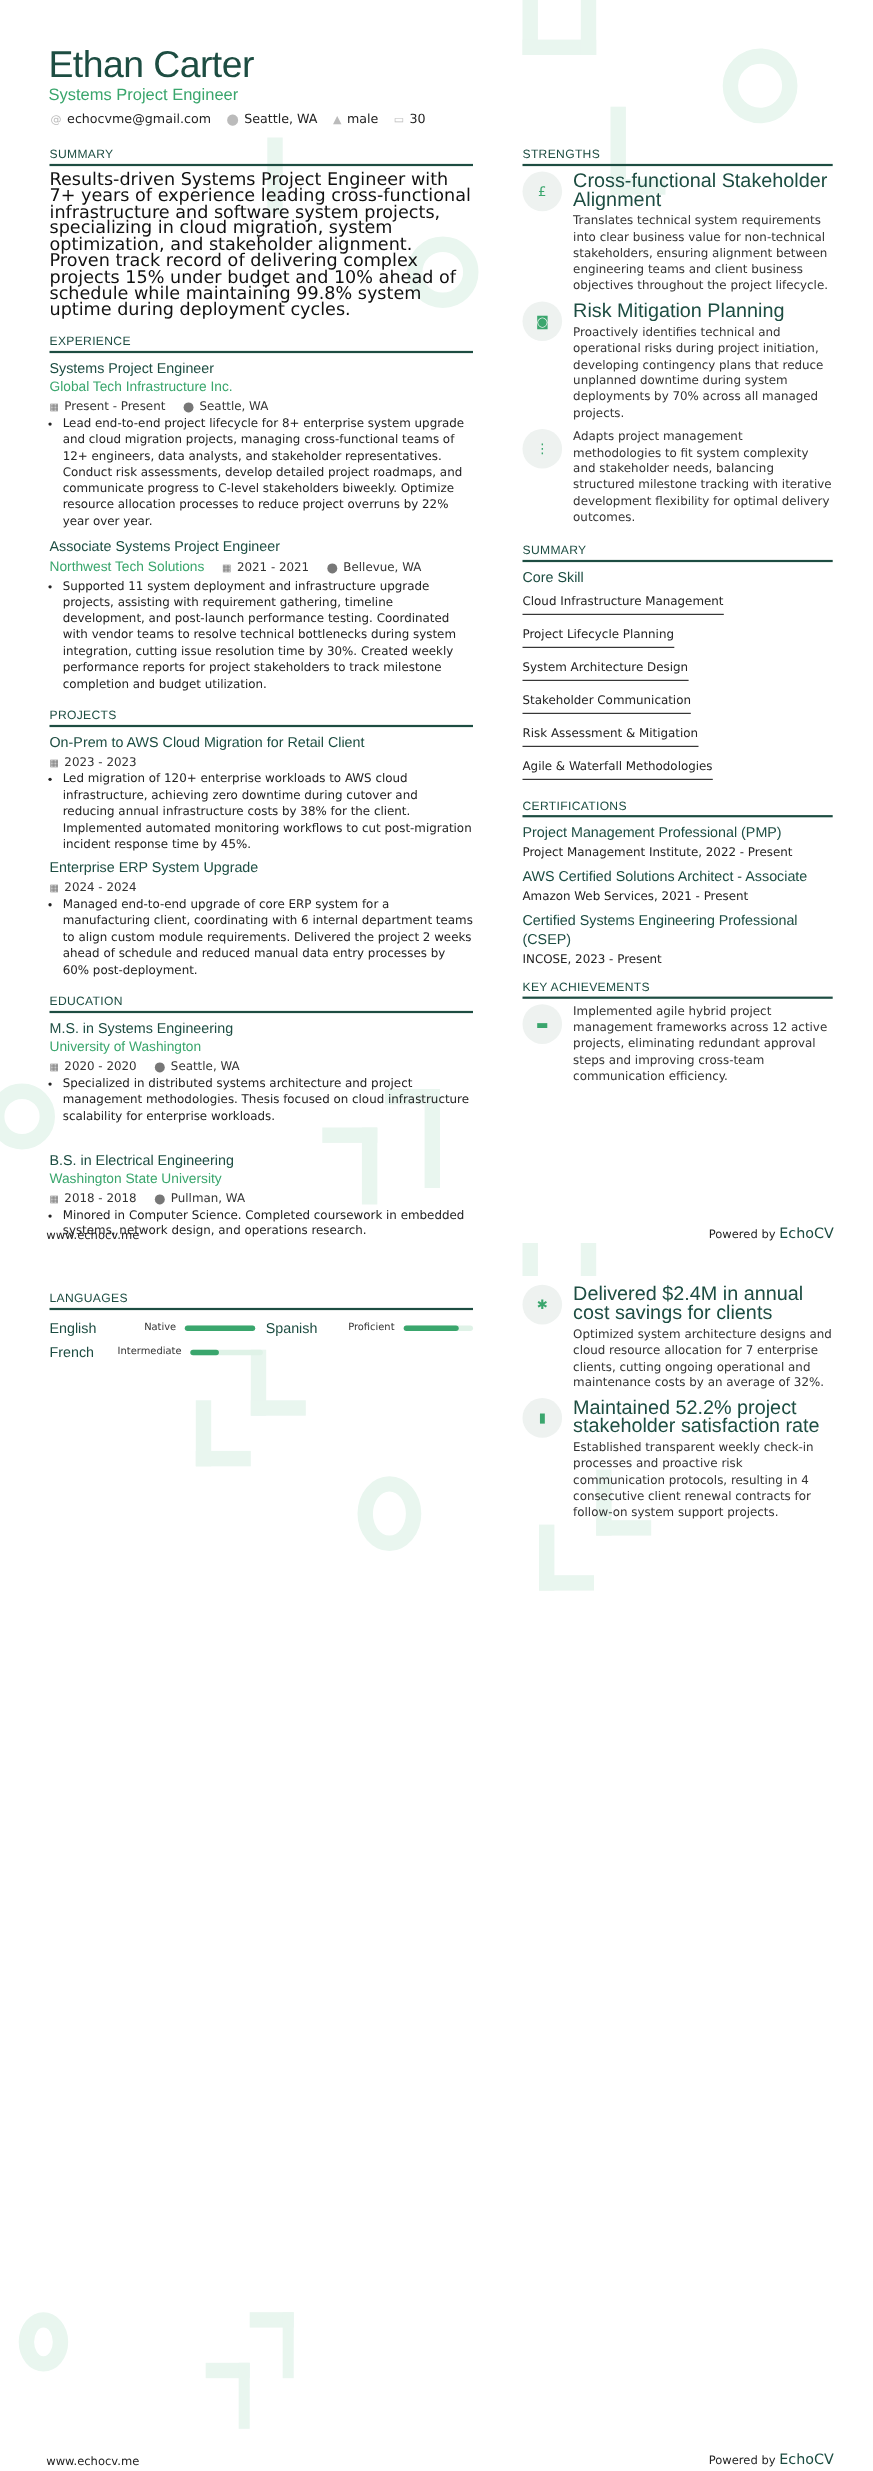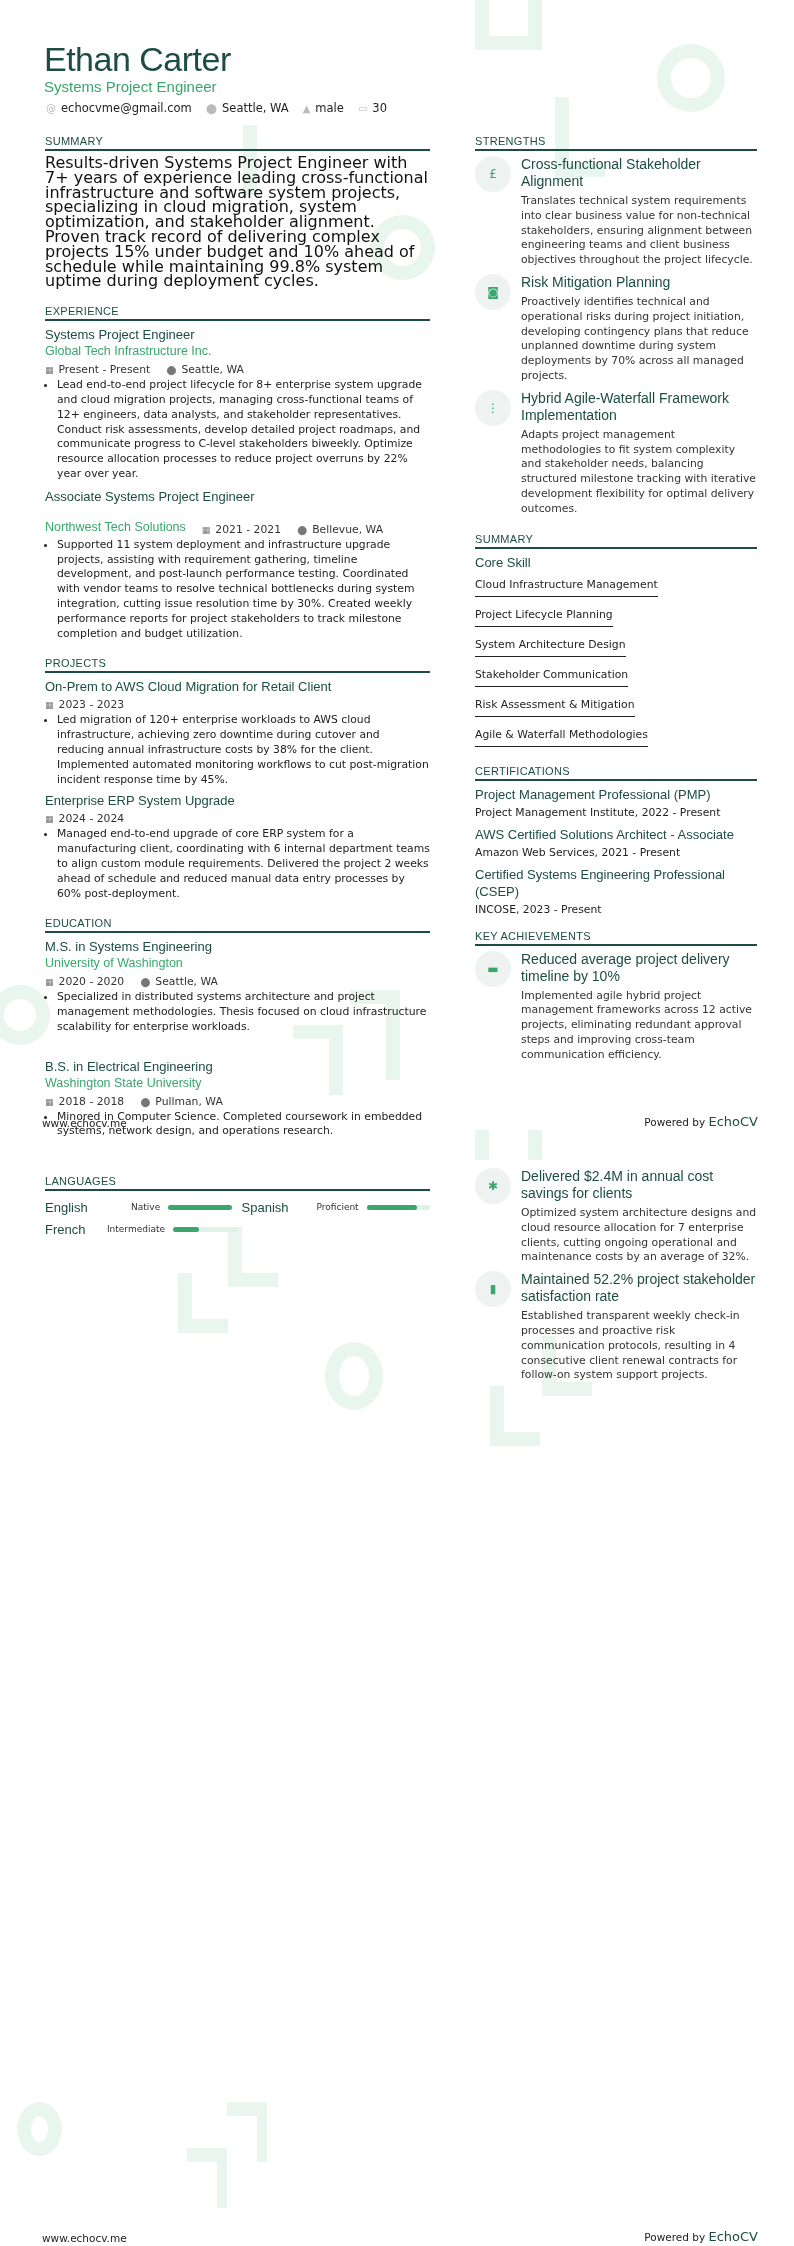--- a/index.html
+++ b/index.html
@@ -17,21 +17,21 @@
   .item-t{font-family:"Liberation Sans",sans-serif;font-size:13px;color:#1d4d42;line-height:17px;}
   .item-s{font-family:"Liberation Sans",sans-serif;font-size:12.5px;color:#3aa66d;line-height:17px;}
   .meta{font-size:10.8px;color:#333;margin:3px 0 2px;display:flex;gap:16px;align-items:center;}
   .meta .ic{color:#777;font-size:9px;margin-right:5px;}
   ul{margin:0;padding-left:12px;}
   li{font-size:10.8px;line-height:14.8px;color:#222;}
   .str{display:flex;gap:10px;margin-bottom:6px;}
   .str-ic{flex:0 0 36px;height:36px;border-radius:50%;background:#eef2f0;display:flex;align-items:center;justify-content:center;margin-top:0px;}
   .str-ic span{color:#3aa66d;font-size:12px;}
   .str-body{flex:1;}
-  .str-t{font-family:"Liberation Sans",sans-serif;font-size:14px;color:#1d4d42;line-height:17px;margin-bottom:4px;}
+  .str-t{font-family:"Liberation Sans",sans-serif;font-size:18px;color:#1d4d42;line-height:17px;margin-bottom:4px;}
   .str-d{font-size:10.8px;line-height:14.8px;color:#333;}
   .skill{font-size:10.8px;color:#222;display:inline-block;border-bottom:1.5px solid #222;padding:2px 0 5px;margin-bottom:6px;}
   .cert-t{font-family:"Liberation Sans",sans-serif;font-size:13px;color:#1d4d42;line-height:17px;}
   .cert-s{font-size:10.8px;color:#222;margin:3px 0 7px;}
   .footer{position:absolute;font-size:10.5px;color:#222;}
   .lang-row{display:flex;align-items:center;height:22px;}
   .lang-n{font-family:"Liberation Sans",sans-serif;font-size:13px;color:#1d4d42;}
   .lang-lv{font-size:9px;color:#333;text-align:right;}
   .bar{height:5px;border-radius:3px;background:#dff2e7;position:relative;}
   .bar i{position:absolute;left:0;top:0;bottom:0;border-radius:3px;background:#3aa66d;}
@@ -92,21 +92,21 @@
       <div class="meta">
         <span><span class="ic">▦</span><span>Present - Present</span></span>
         <span><span class="ic">⬤</span><span>Seattle, WA</span></span>
       </div>
       <ul>
           <li>Lead end-to-end project lifecycle for 8+ enterprise system upgrade and cloud migration projects, managing cross-functional teams of 12+ engineers, data analysts, and stakeholder representatives. Conduct risk assessments, develop detailed project roadmaps, and communicate progress to C-level stakeholders biweekly. Optimize resource allocation processes to reduce project overruns by 22% year over year.</li>
         </ul>
     </div>
     <div style="margin-top:6px;">
       <div class="item-t">Associate Systems Project Engineer</div>
-      <div class="meta" style="margin-top:14px;align-items:flex-end;">
+      <div class="meta" style="margin-top:2px;">
         <span class="item-s">Northwest Tech Solutions</span>
         <span><span class="ic">▦</span><span>2021 - 2021</span></span>
         <span><span class="ic">⬤</span><span>Bellevue, WA</span></span>
       </div>
       <ul>
           <li>Supported 11 system deployment and infrastructure upgrade projects, assisting with requirement gathering, timeline development, and post-launch performance testing. Coordinated with vendor teams to resolve technical bottlenecks during system integration, cutting issue resolution time by 30%. Created weekly performance reports for project stakeholders to track milestone completion and budget utilization.</li>
         </ul>
     </div>
   </section>
 
@@ -178,21 +178,20 @@
       <div class="str-body">
           <div class="str-t">Risk Mitigation Planning</div>
           <div class="str-d">Proactively identifies technical and operational risks during project initiation, developing contingency plans that reduce unplanned downtime during system deployments by 70% across all managed projects.</div>
         </div>
     </div>
     <div class="str">
       <div class="str-ic">
           <span>⋮</span>
         </div>
       <div class="str-body">
-          <div class="str-t">Hybrid Agile-Waterfall Framework Implementation</div>
           <div class="str-d">Adapts project management methodologies to fit system complexity and stakeholder needs, balancing structured milestone tracking with iterative development flexibility for optimal delivery outcomes.</div>
         </div>
     </div>
   </section>
 
   <section style="margin-top:16px;">
     <div class="sec-h">SUMMARY</div>
     <div class="item-t" style="margin-bottom:2px;">Core Skill</div>
     <div><span class="skill">Cloud Infrastructure Management</span></div>
     <div><span class="skill">Project Lifecycle Planning</span></div>
@@ -212,21 +211,20 @@
     <div class="cert-s">INCOSE, 2023 - Present</div>
   </section>
 
   <section style="margin-top:14px;">
     <div class="sec-h">KEY ACHIEVEMENTS</div>
     <div class="str">
       <div class="str-ic">
           <span>▬</span>
         </div>
       <div class="str-body">
-          <div class="str-t">Reduced average project delivery timeline by 10%</div>
           <div class="str-d">Implemented agile hybrid project management frameworks across 12 active projects, eliminating redundant approval steps and improving cross-team communication efficiency.</div>
         </div>
     </div>
   </section>
 </div>
 
 <div class="footer" style="left:42px;top:1117px;">www.echocv.me</div>
 <div class="footer" style="right:36px;top:1114px;"><span>Powered by </span><span style="font-size:13px;color:#1d4d42;">EchoCV</span></div>
 
 <div class="col-l" style="top:1175px;">

